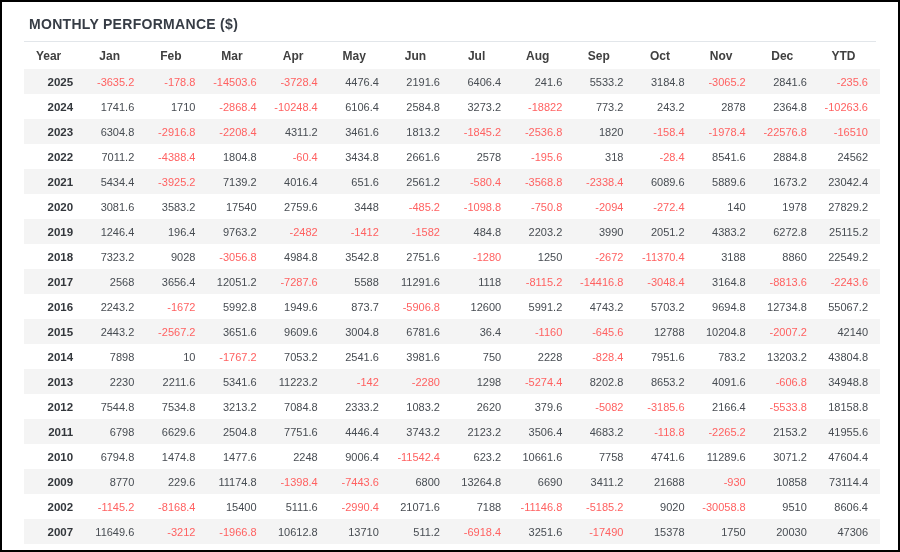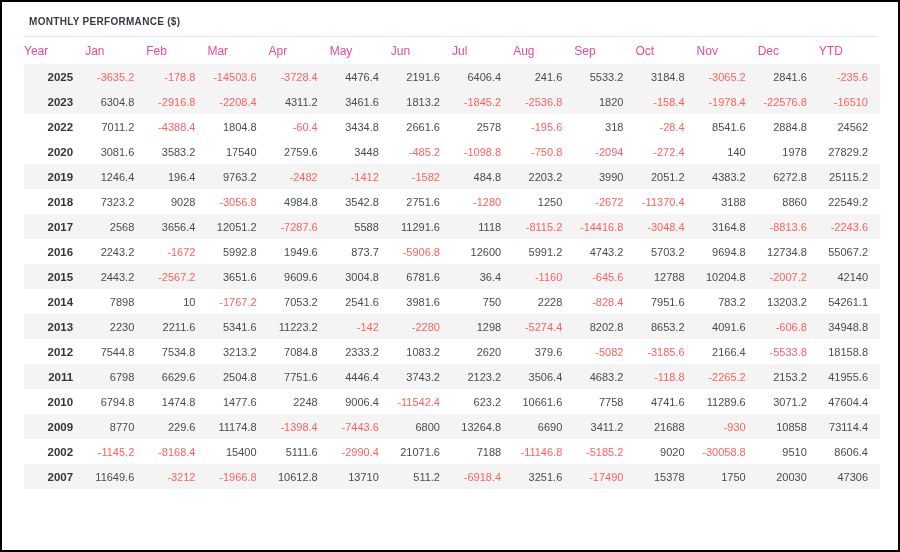--- a/index.html
+++ b/index.html
@@ -12,43 +12,43 @@
   }
   .frame {
     width: 900px;
     height: 552px;
     border: 2px solid #000000;
     background: #ffffff;
     overflow: hidden;
   }
   .page-title {
     margin: 14px 0 0 27px;
-    font-size: 10px;
+    font-size: 14px;
     font-weight: bold;
     letter-spacing: 0.3px;
     color: #363c45;
   }
   .title-divider {
     margin: 9px 22px 0 22px;
     border: 0;
     border-top: 1px solid #e2e6ea;
     height: 0;
   }
   table.perf {
     margin: 0 22px;
     width: 856px;
     border-collapse: collapse;
     table-layout: fixed;
   }
   table.perf th {
     height: 27px;
     font-size: 12px;
-    font-weight: normal;
-    color: #ec4899;
-    text-align: left;
+    font-weight: bold;
+    color: #404040;
+    text-align: center;
     padding-right: 12px;
     vertical-align: middle;
     white-space: nowrap;
   }
   table.perf td {
     height: 25px;
     font-size: 11px;
     color: #474c52;
     text-align: right;
     padding-right: 12px;
@@ -100,20 +100,36 @@
           <td>4476.4</td>
           <td>2191.6</td>
           <td>6406.4</td>
           <td>241.6</td>
           <td>5533.2</td>
           <td>3184.8</td>
           <td class="neg">-3065.2</td>
           <td>2841.6</td>
           <td class="neg">-235.6</td>
         </tr>
+        <tr>
+          <td class="year">2024</td>
+          <td>1741.6</td>
+          <td>1710</td>
+          <td class="neg">-2868.4</td>
+          <td class="neg">-10248.4</td>
+          <td>6106.4</td>
+          <td>2584.8</td>
+          <td>3273.2</td>
+          <td class="neg">-18822</td>
+          <td>773.2</td>
+          <td>243.2</td>
+          <td>2878</td>
+          <td>2364.8</td>
+          <td class="neg">-10263.6</td>
+        </tr>
         <tr class="stripe">
           <td class="year">2023</td>
           <td>6304.8</td>
           <td class="neg">-2916.8</td>
           <td class="neg">-2208.4</td>
           <td>4311.2</td>
           <td>3461.6</td>
           <td>1813.2</td>
           <td class="neg">-1845.2</td>
           <td class="neg">-2536.8</td>
@@ -132,20 +148,36 @@
           <td>3434.8</td>
           <td>2661.6</td>
           <td>2578</td>
           <td class="neg">-195.6</td>
           <td>318</td>
           <td class="neg">-28.4</td>
           <td>8541.6</td>
           <td>2884.8</td>
           <td>24562</td>
         </tr>
+        <tr class="stripe">
+          <td class="year">2021</td>
+          <td>5434.4</td>
+          <td class="neg">-3925.2</td>
+          <td>7139.2</td>
+          <td>4016.4</td>
+          <td>651.6</td>
+          <td>2561.2</td>
+          <td class="neg">-580.4</td>
+          <td class="neg">-3568.8</td>
+          <td class="neg">-2338.4</td>
+          <td>6089.6</td>
+          <td>5889.6</td>
+          <td>1673.2</td>
+          <td>23042.4</td>
+        </tr>
         <tr>
           <td class="year">2020</td>
           <td>3081.6</td>
           <td>3583.2</td>
           <td>17540</td>
           <td>2759.6</td>
           <td>3448</td>
           <td class="neg">-485.2</td>
           <td class="neg">-1098.8</td>
           <td class="neg">-750.8</td>
@@ -242,21 +274,21 @@
           <td class="neg">-1767.2</td>
           <td>7053.2</td>
           <td>2541.6</td>
           <td>3981.6</td>
           <td>750</td>
           <td>2228</td>
           <td class="neg">-828.4</td>
           <td>7951.6</td>
           <td>783.2</td>
           <td>13203.2</td>
-          <td>54261.1</td>
+          <td>43804.8</td>
         </tr>
         <tr class="stripe">
           <td class="year">2013</td>
           <td>2230</td>
           <td>2211.6</td>
           <td>5341.6</td>
           <td>11223.2</td>
           <td class="neg">-142</td>
           <td class="neg">-2280</td>
           <td>1298</td>

